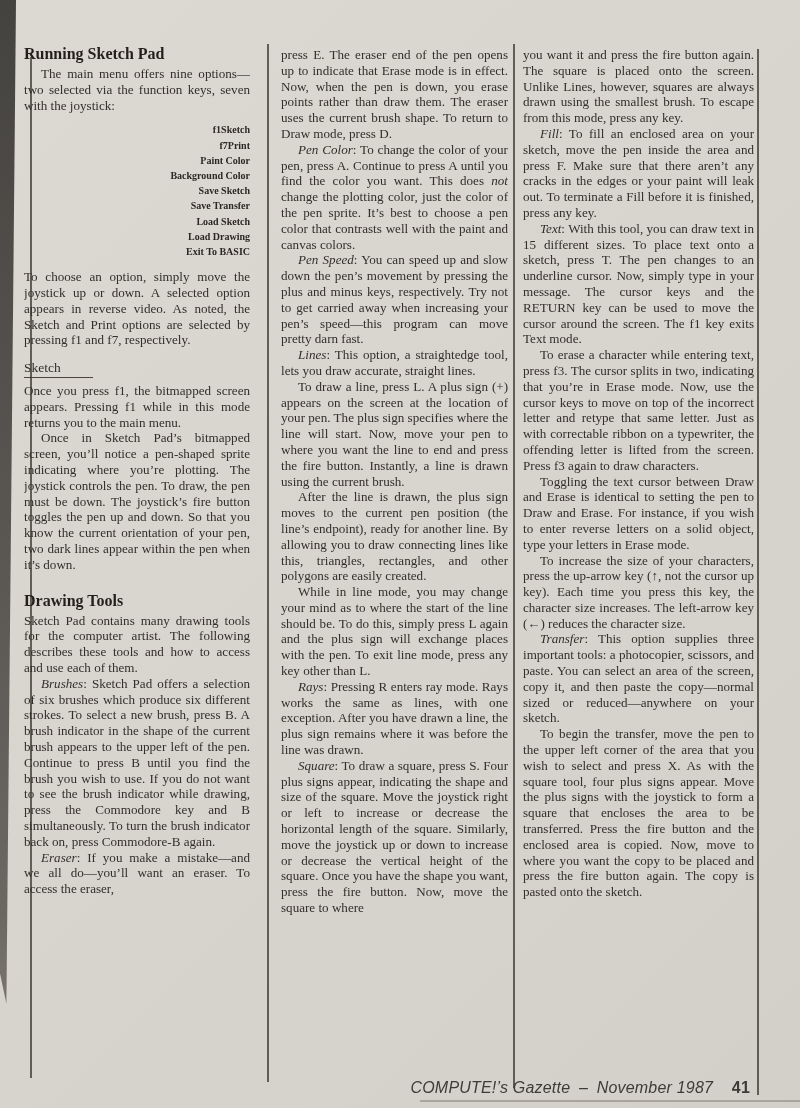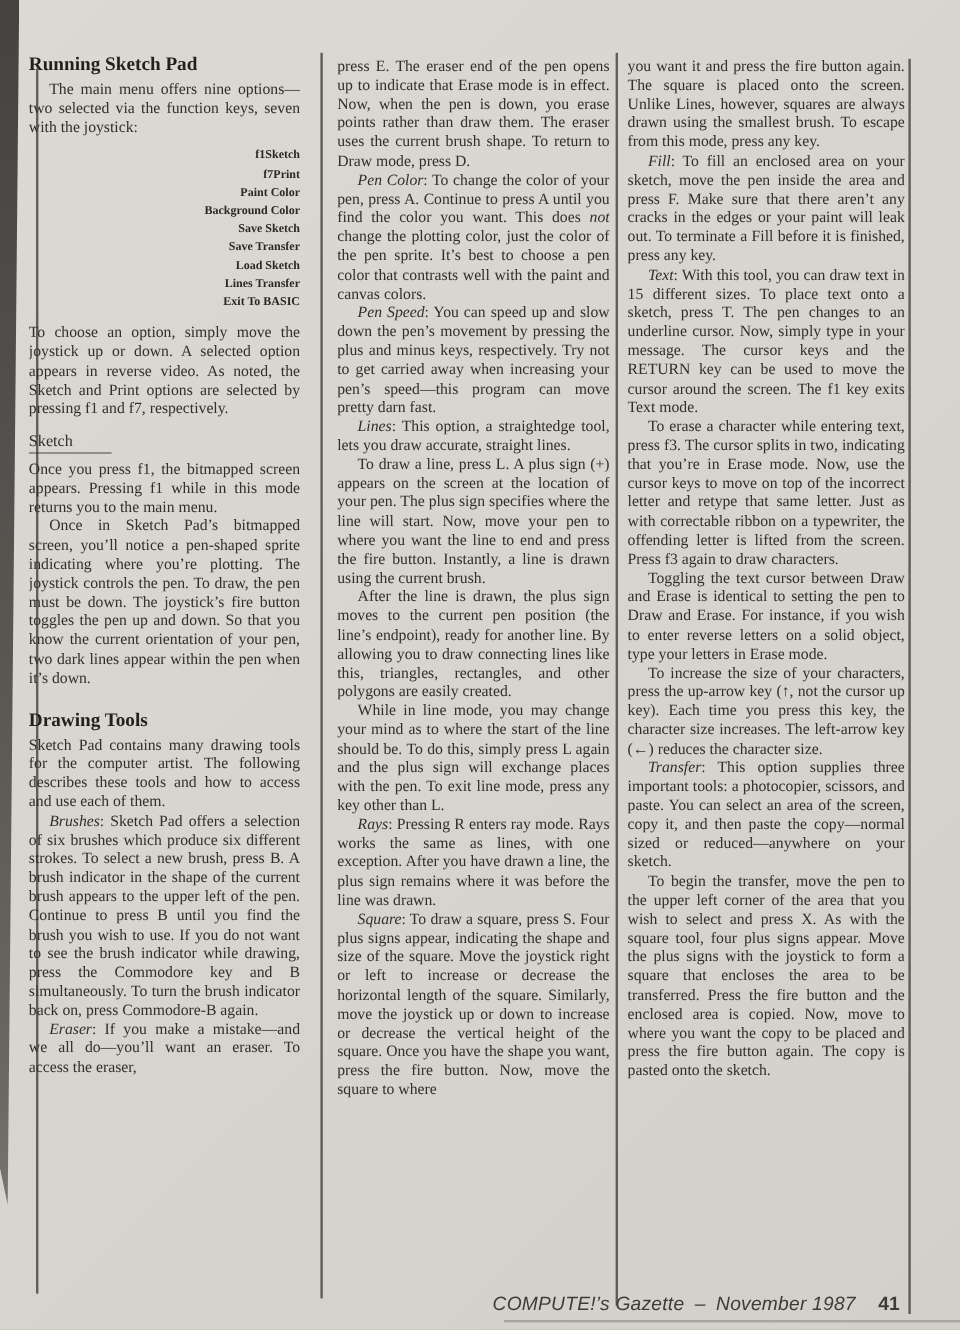--- a/index.html
+++ b/index.html
@@ -75,21 +75,21 @@
       <h2 class="heading">Running Sketch Pad</h2>
       <p class="para indent">The main menu offers nine options—two selected via the function keys, seven with the joystick:</p>
       <div class="menu">
         <div class="menu-row"><span class="menu-key">f1</span><span class="menu-label">Sketch</span></div>
         <div class="menu-row"><span class="menu-key">f7</span><span class="menu-label">Print</span></div>
         <div class="menu-row"><span class="menu-key"></span><span class="menu-label">Paint Color</span></div>
         <div class="menu-row"><span class="menu-key"></span><span class="menu-label">Background Color</span></div>
         <div class="menu-row"><span class="menu-key"></span><span class="menu-label">Save Sketch</span></div>
         <div class="menu-row"><span class="menu-key"></span><span class="menu-label">Save Transfer</span></div>
         <div class="menu-row"><span class="menu-key"></span><span class="menu-label">Load Sketch</span></div>
-        <div class="menu-row"><span class="menu-key"></span><span class="menu-label">Lines Transfer</span></div>
+        <div class="menu-row"><span class="menu-key"></span><span class="menu-label">Load Drawing</span></div>
         <div class="menu-row"><span class="menu-key"></span><span class="menu-label">Exit To BASIC</span></div>
       </div>
       <p class="para">To choose an option, simply move the joystick up or down. A selected option appears in reverse video. As noted, the Sketch and Print options are selected by pressing f1 and f7, respectively.</p>
       <h3 class="subheading"><span class="subheading-text">Sketch</span></h3>
       <p class="para">Once you press f1, the bitmapped screen appears. Pressing f1 while in this mode returns you to the main menu.</p>
       <p class="para indent">Once in Sketch Pad’s bitmapped screen, you’ll notice a pen-shaped sprite indicating where you’re plotting. The joystick controls the pen. To draw, the pen must be down. The joystick’s fire button toggles the pen up and down. So that you know the current orientation of your pen, two dark lines appear within the pen when it’s down.</p>
       <h2 class="heading later">Drawing Tools</h2>
       <p class="para">Sketch Pad contains many drawing tools for the computer artist. The following describes these tools and how to access and use each of them.</p>
       <p class="para indent"><i>Brushes</i>: Sketch Pad offers a selection of six brushes which produce six different strokes. To select a new brush, press B. A brush indicator in the shape of the current brush appears to the upper left of the pen. Continue to press B until you find the brush you wish to use. If you do not want to see the brush indicator while drawing, press the Commodore key and B simultaneously. To turn the brush indicator back on, press Commodore-B again.</p>
       <p class="para indent"><i>Eraser</i>: If you make a mistake—and we all do—you’ll want an eraser. To access the eraser,</p>

